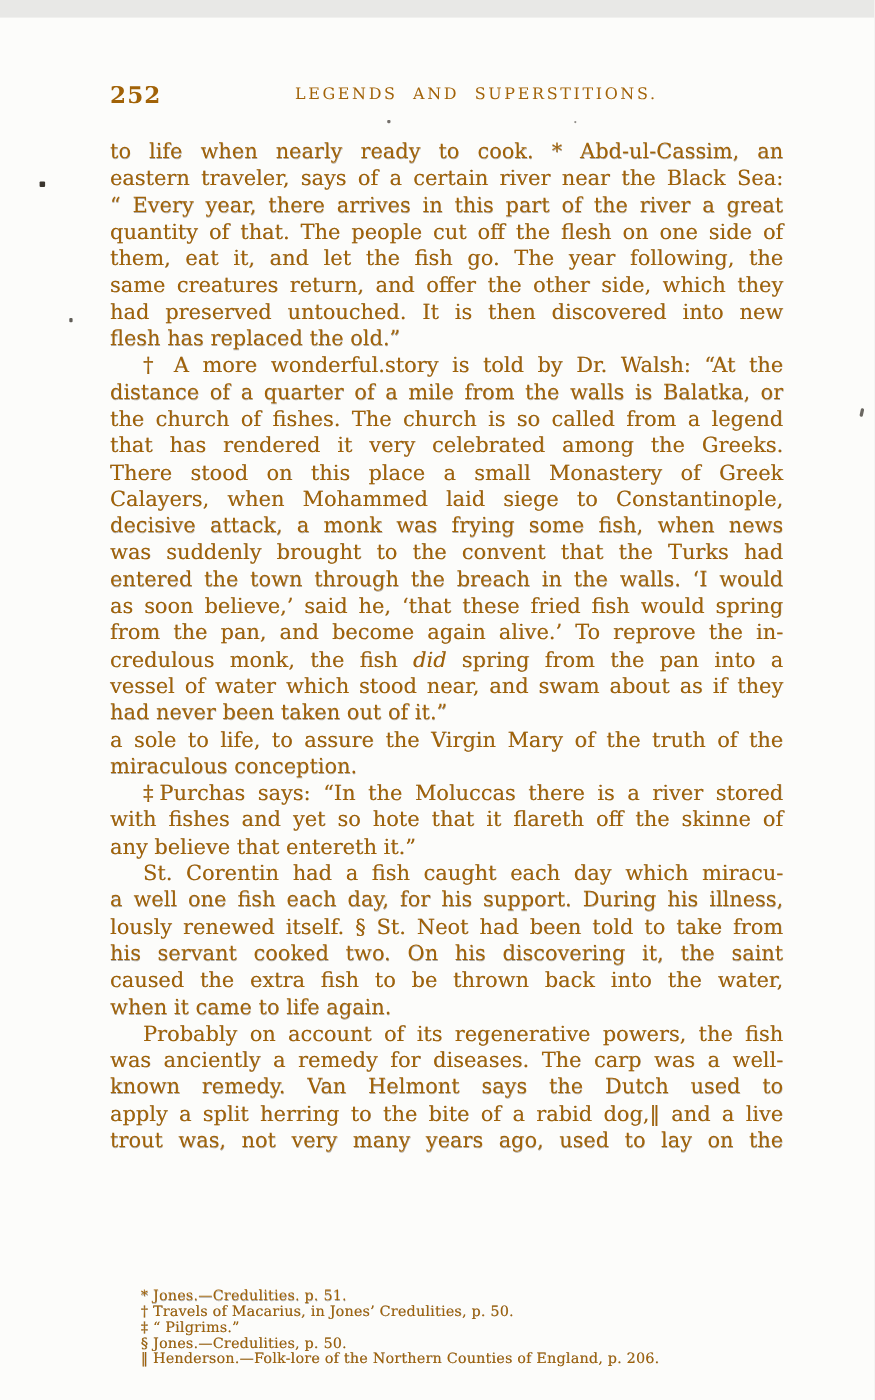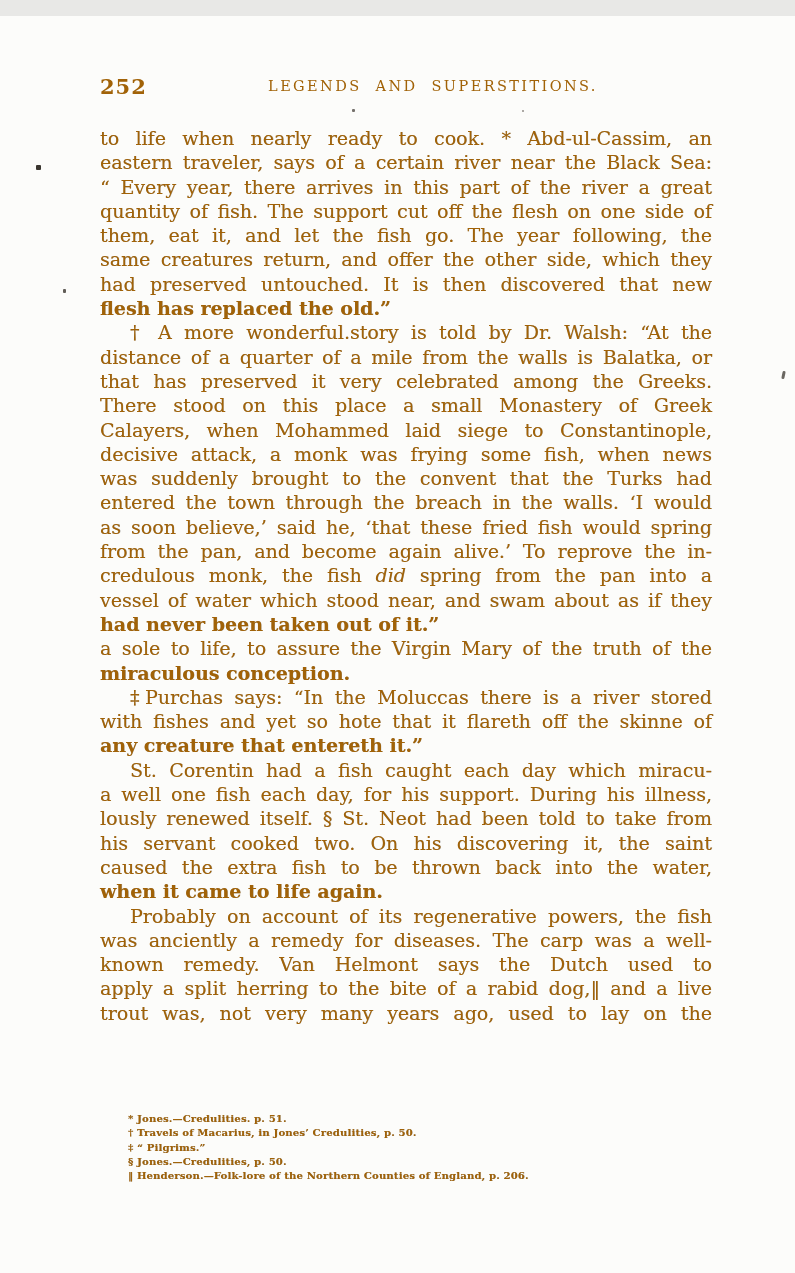--- a/index.html
+++ b/index.html
@@ -53,32 +53,32 @@
     line-height: 24.3px;
     text-shadow: 0.3px 0.3px 0 rgba(23, 18, 12, 0.35);
   }
   .text-line {
     height: 24.3px;
     overflow: visible;
     text-align: justify;
     text-align-last: justify;
     white-space: normal;
   }
-  .text-line.no-justify { text-align-last: left; font-weight: bold; }
+  .text-line.no-justify { text-align-last: left; }
   .text-line.indented { text-indent: 30px; }
   .text-line i { font-style: italic; }
 
   
   .footnotes {
     position: absolute;
     left: 128px;
-    top: 1096px;
+    top: 1156px;
     width: 584px;
-    font-size: 10px;
-    font-weight: 700;
+    font-size: 13px;
+    font-weight: 400;
     line-height: 14.3px;
     letter-spacing: 0.2px;
     text-shadow: 0.3px 0.3px 0 rgba(23, 18, 12, 0.4);
   }
   .footnote-line { white-space: nowrap; }
 
   
   .speck {
     position: absolute;
     background: #3a352e;
@@ -98,49 +98,50 @@
   <div class="running-header">
     <span class="page-number">252</span>
     <span class="running-title">LEGENDS AND SUPERSTITIONS.</span>
   </div>
 
   <div class="body-text" id="body-text">
       <div class="paragraph">
         <div class="text-line">to life when nearly ready to cook.  * Abd-ul-Cassim, an</div>
         <div class="text-line">eastern traveler, says of a certain river near the Black Sea:</div>
         <div class="text-line">“ Every year, there arrives in this part of the river a great</div>
-        <div class="text-line">quantity of fish.  The support cut off the flesh on one side of</div>
+        <div class="text-line">quantity of that.  The people cut off the flesh on one side of</div>
         <div class="text-line">them, eat it, and let the fish go.  The year following, the</div>
         <div class="text-line">same creatures return, and offer the other side, which they</div>
-        <div class="text-line">had preserved untouched.  It is then discovered that new</div>
+        <div class="text-line">had preserved untouched.  It is then discovered into new</div>
         <div class="text-line no-justify">flesh has replaced the old.”</div>
       </div>
       <div class="paragraph">
         <div class="text-line indented">† A more wonderful.story is told by Dr. Walsh:  “At the</div>
         <div class="text-line">distance of a quarter of a mile from the walls is Balatka, or</div>
-        <div class="text-line">that has preserved it very celebrated among the Greeks.</div>
+        <div class="text-line">the church of fishes.  The church is so called from a legend</div>
+        <div class="text-line">that has rendered it very celebrated among the Greeks.</div>
         <div class="text-line">There stood on this place a small Monastery of Greek</div>
         <div class="text-line">Calayers, when Mohammed laid siege to Constantinople,</div>
         <div class="text-line">decisive attack, a monk was frying some fish, when news</div>
         <div class="text-line">was suddenly brought to the convent that the Turks had</div>
         <div class="text-line">entered the town through the breach in the walls.  ‘I would</div>
         <div class="text-line">as soon believe,’ said he, ‘that these fried fish would spring</div>
         <div class="text-line">from the pan, and become again alive.’  To reprove the in-</div>
         <div class="text-line">credulous monk, the fish <i>did</i> spring from the pan into a</div>
         <div class="text-line">vessel of water which stood near, and swam about as if they</div>
         <div class="text-line no-justify">had never been taken out of it.”</div>
       </div>
       <div class="paragraph">
         <div class="text-line">a sole to life, to assure the Virgin Mary of the truth of the</div>
         <div class="text-line no-justify">miraculous conception.</div>
       </div>
       <div class="paragraph">
         <div class="text-line indented">‡Purchas says: “In the Moluccas there is a river stored</div>
         <div class="text-line">with fishes and yet so hote that it flareth off the skinne of</div>
-        <div class="text-line no-justify">any creature that entereth it.”</div>
+        <div class="text-line no-justify">any believe that entereth it.”</div>
       </div>
       <div class="paragraph">
         <div class="text-line indented">St. Corentin had a fish caught each day which miracu-</div>
         <div class="text-line">a well one fish each day, for his support.  During his illness,</div>
         <div class="text-line">lously renewed itself.  § St. Neot had been told to take from</div>
         <div class="text-line">his servant cooked two.  On his discovering it, the saint</div>
         <div class="text-line">caused the extra fish to be thrown back into the water,</div>
         <div class="text-line no-justify">when it came to life again.</div>
       </div>
       <div class="paragraph">

